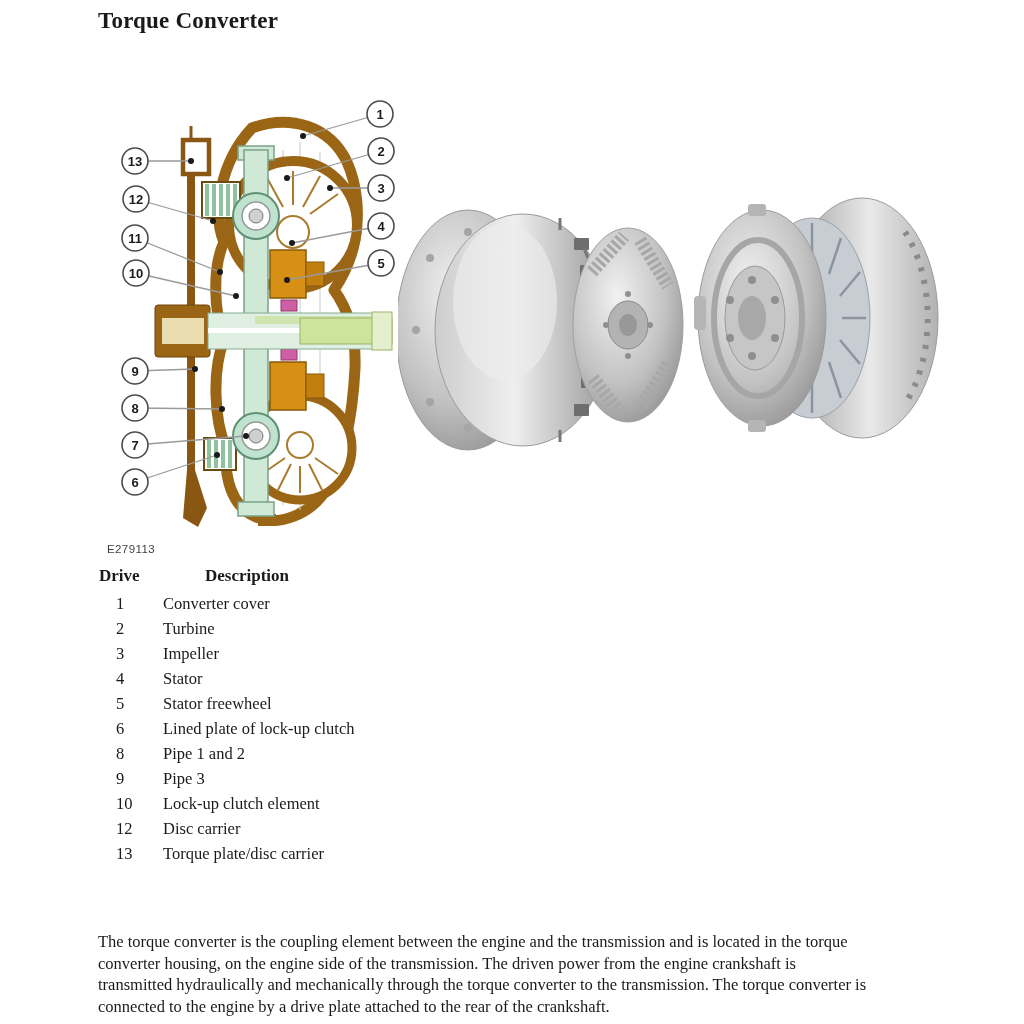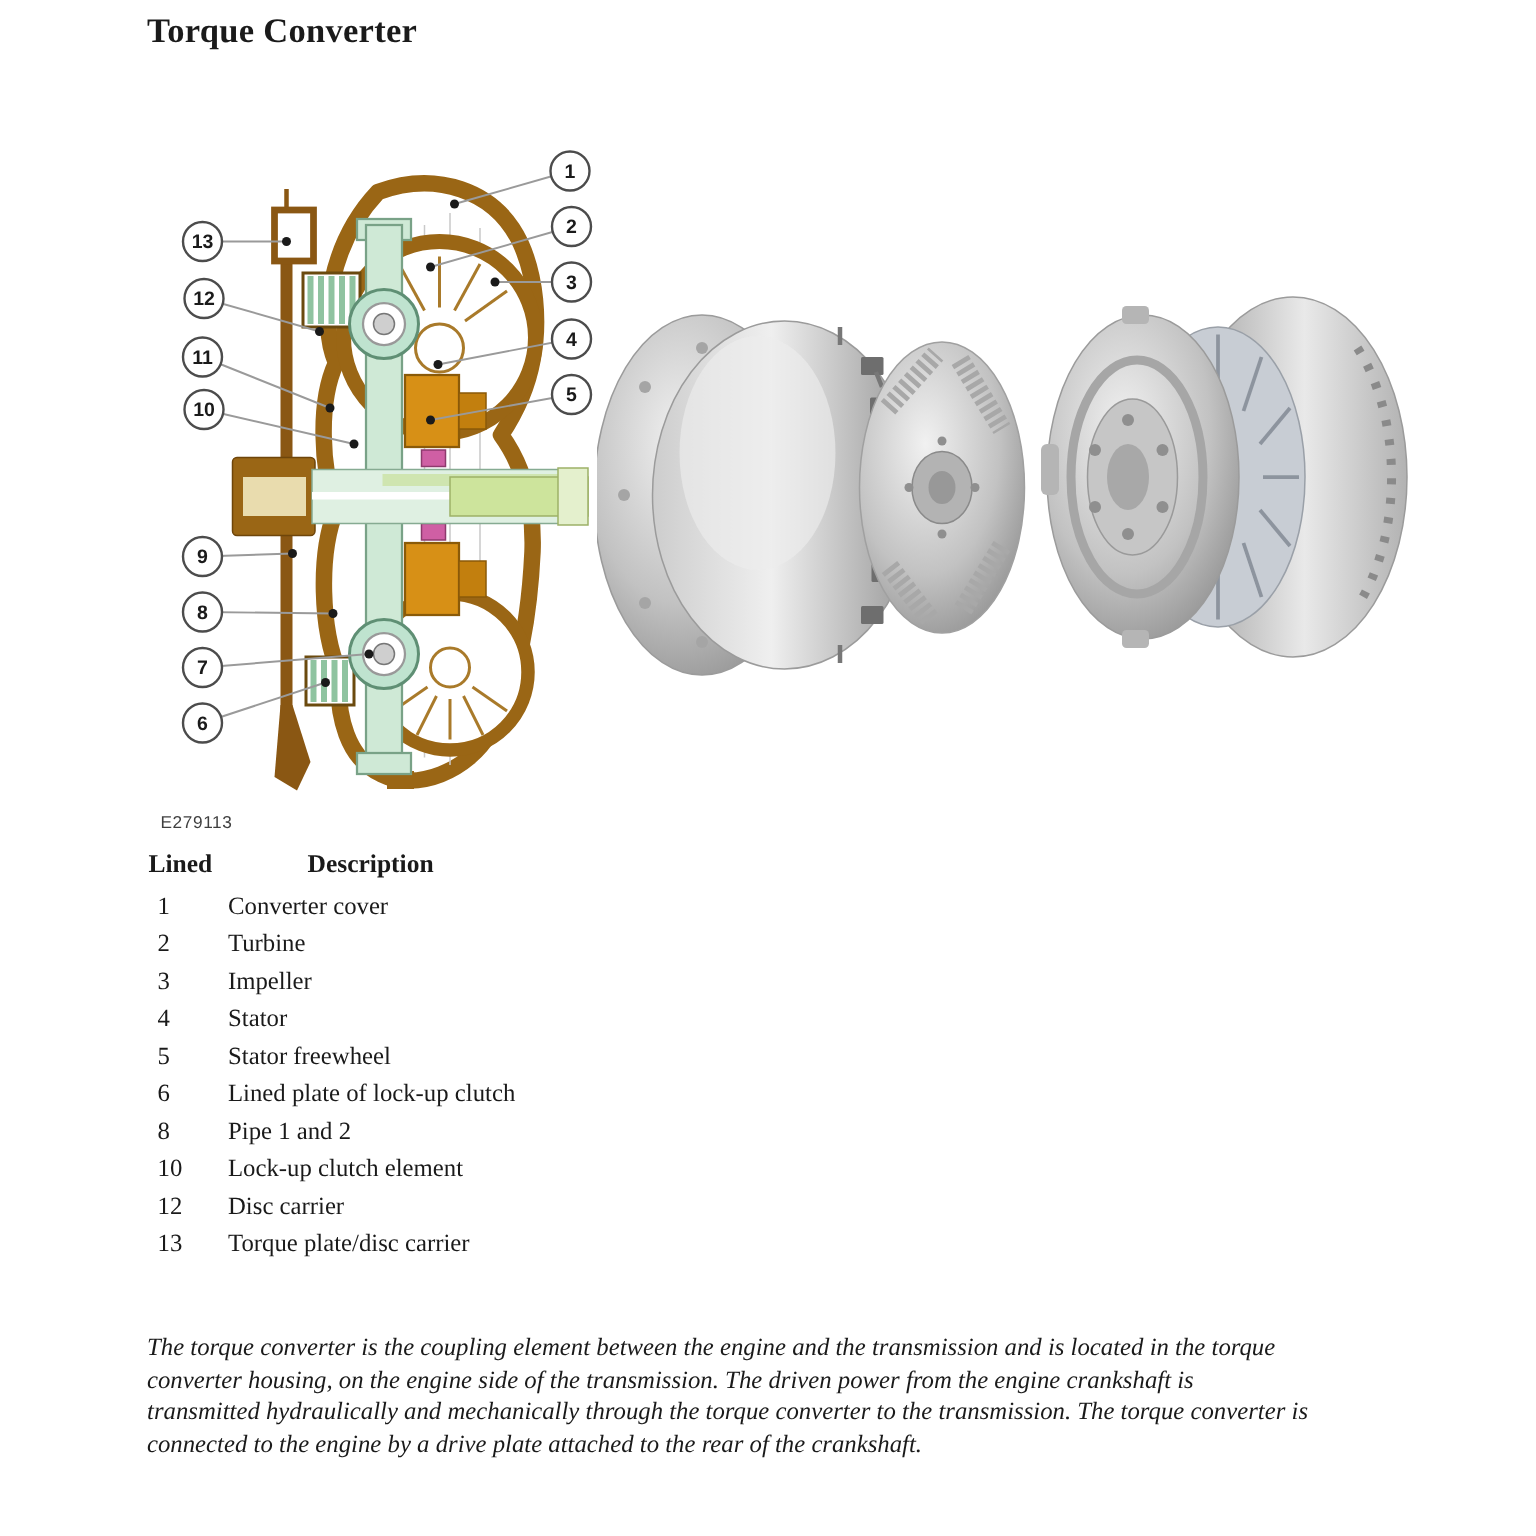--- a/index.html
+++ b/index.html
@@ -3,24 +3,24 @@
 <meta charset="utf-8">
 <style>
   html,body{margin:0;padding:0;background:#fff;}
   .page{position:relative;width:1024px;height:1024px;background:#fff;overflow:hidden;
         font-family:"Liberation Serif",serif;color:#1a1a1a;}
   .title{position:absolute;left:98px;top:8px;font-size:23px;font-weight:bold;letter-spacing:.2px;}
   .figcode{position:absolute;left:107px;top:543px;font-family:"Liberation Sans",sans-serif;
            font-size:11.5px;color:#3f3f3f;letter-spacing:.4px;}
   .thead{position:absolute;left:99px;top:566px;font-size:17px;font-weight:bold;}
   .thead .h-desc{position:absolute;left:106px;top:0;white-space:nowrap;text-align:center;}
-  .tbody{position:absolute;left:105px;top:591px;font-size:16.5px;}
+  .tbody{position:absolute;left:116px;top:591px;font-size:16.5px;}
   .prow{height:25px;line-height:25px;white-space:nowrap;}
   .pnum{display:inline-block;width:47px;}
-  .para{position:absolute;left:98px;top:887px;font-size:16.5px;line-height:21.7px;font-style:italic;}
+  .para{position:absolute;left:98px;top:931px;font-size:16.5px;line-height:21.7px;}
   .pline{white-space:nowrap;}
   svg{position:absolute;}
   svg text.callout-num{font-family:"Liberation Sans",sans-serif;font-size:13px;font-weight:bold;fill:#1a1a1a;}
 </style>
 </head>
 <body>
 
 <div class="page">
 
   <div class="title">Torque Converter</div>
@@ -307,31 +307,32 @@
       </g>
       <rect x="694" y="296" width="12" height="34" rx="4" fill="#b5b5b5"></rect>
       <rect x="748" y="204" width="18" height="12" rx="3" fill="#b5b5b5"></rect>
       <rect x="748" y="420" width="18" height="12" rx="3" fill="#b5b5b5"></rect>
     </g>
   </svg>
 
   <div class="figcode">E279113</div>
 
   <div class="thead">
-    <span>Lined</span>
+    <span>Drive</span>
     <span class="h-desc">Description</span>
   </div>
   <div class="tbody">
       <div class="prow"><span class="pnum">1</span><span>Converter cover</span></div>
       <div class="prow"><span class="pnum">2</span><span>Turbine</span></div>
       <div class="prow"><span class="pnum">3</span><span>Impeller</span></div>
       <div class="prow"><span class="pnum">4</span><span>Stator</span></div>
       <div class="prow"><span class="pnum">5</span><span>Stator freewheel</span></div>
       <div class="prow"><span class="pnum">6</span><span>Lined plate of lock-up clutch</span></div>
       <div class="prow"><span class="pnum">8</span><span>Pipe 1 and 2</span></div>
+      <div class="prow"><span class="pnum">9</span><span>Pipe 3</span></div>
       <div class="prow"><span class="pnum">10</span><span>Lock-up clutch element</span></div>
       <div class="prow"><span class="pnum">12</span><span>Disc carrier</span></div>
       <div class="prow"><span class="pnum">13</span><span>Torque plate/disc carrier</span></div>
     </div>
 
   <div class="para">
       <div class="pline">The torque converter is the coupling element between the engine and the transmission and is located in the torque</div>
       <div class="pline">converter housing, on the engine side of the transmission. The driven power from the engine crankshaft is</div>
       <div class="pline">transmitted hydraulically and mechanically through the torque converter to the transmission. The torque converter is</div>
       <div class="pline">connected to the engine by a drive plate attached to the rear of the crankshaft.</div>

